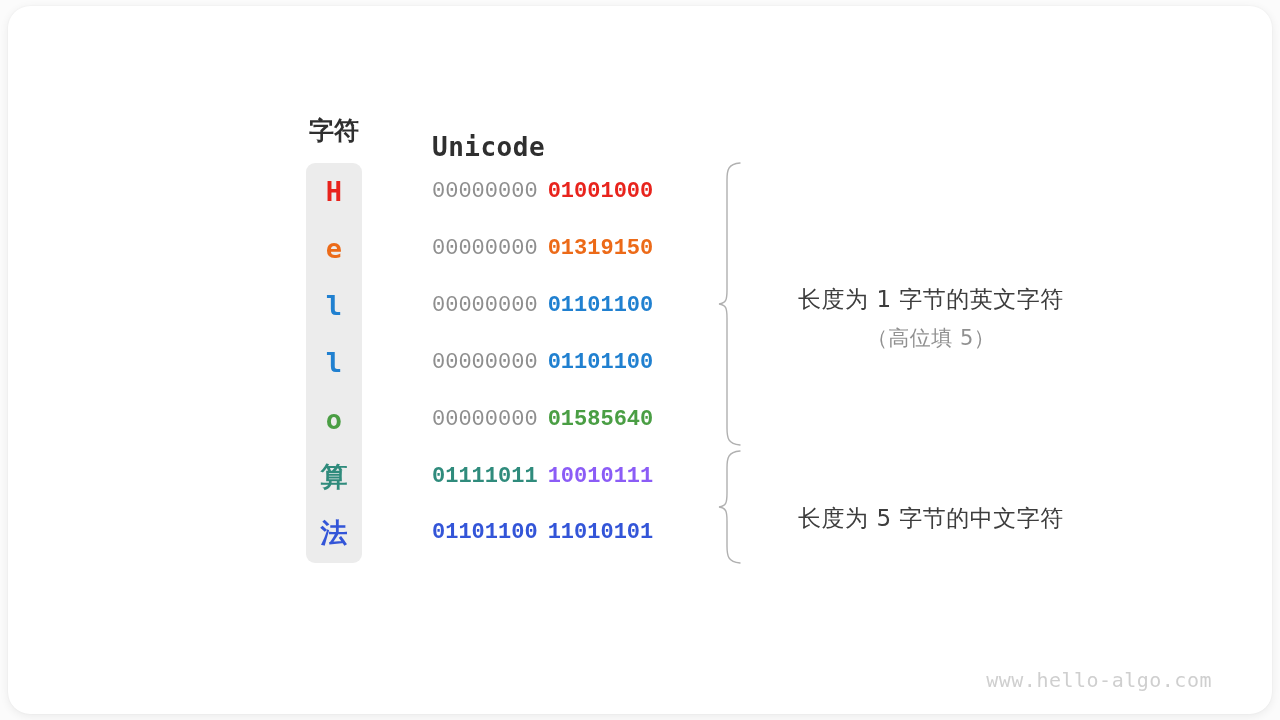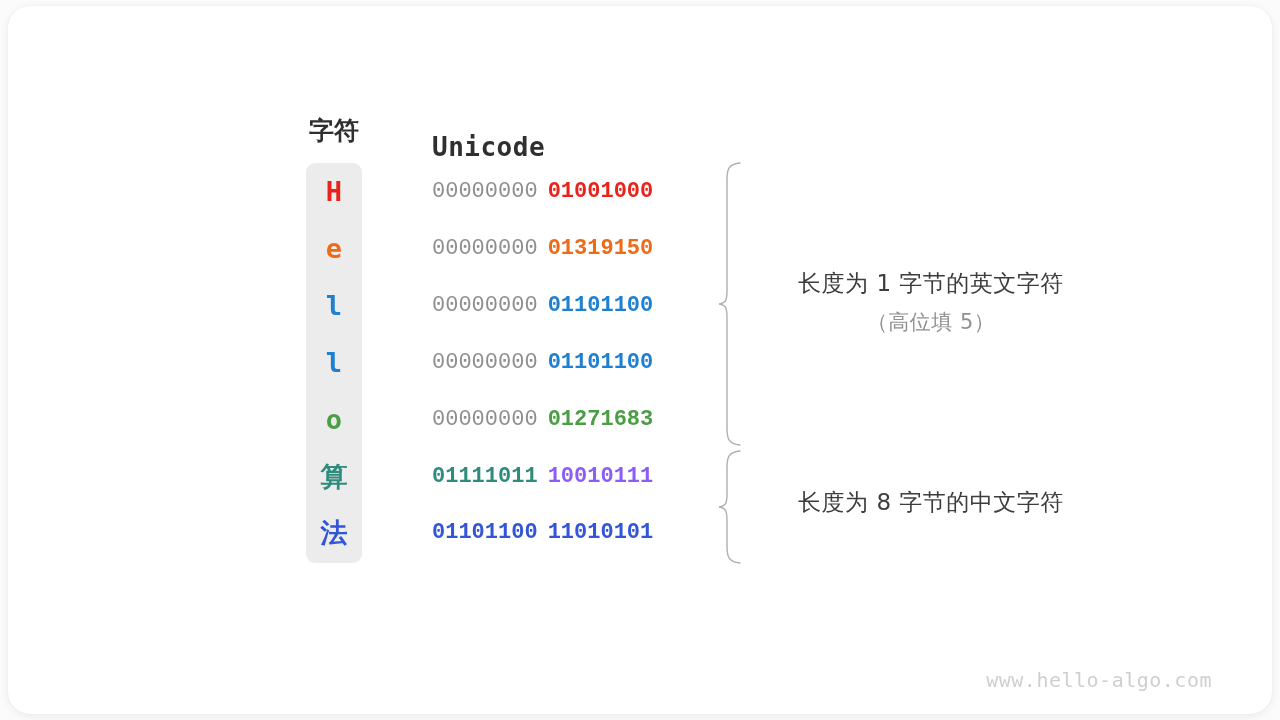--- a/index.html
+++ b/index.html
@@ -113,20 +113,21 @@
     position: absolute;
     overflow: visible;
   }
 
   
   .anno {
     position: absolute;
     text-align: center;
     font-family: "DejaVu Sans", sans-serif;
     white-space: nowrap;
+    margin-top: 16px;
   }
   .anno-line1 {
     font-size: 23px;
     color: #3d3d3d;
     letter-spacing: 0.5px;
   }
   .anno-line2 {
     font-size: 21px;
     color: #909090;
     letter-spacing: 0.5px;
@@ -172,21 +173,21 @@
   <div class="bin-row" style="top:229px">
     <span class="byte-hi">00000000</span><span class="gap"></span><span class="byte-lo" style="color: rgb(236, 106, 24);">01319150</span>
   </div>
   <div class="bin-row" style="top:286px">
     <span class="byte-hi">00000000</span><span class="gap"></span><span class="byte-lo" style="color: rgb(32, 128, 208);">01101100</span>
   </div>
   <div class="bin-row" style="top:343px">
     <span class="byte-hi">00000000</span><span class="gap"></span><span class="byte-lo" style="color: rgb(32, 128, 208);">01101100</span>
   </div>
   <div class="bin-row" style="top:400px">
-    <span class="byte-hi">00000000</span><span class="gap"></span><span class="byte-lo" style="color: rgb(74, 158, 68);">01271683</span>
+    <span class="byte-hi">00000000</span><span class="gap"></span><span class="byte-lo" style="color: rgb(74, 158, 68);">01585640</span>
   </div>
   <div class="bin-row" style="top:457px">
     <span class="byte-hi strong" style="color: rgb(47, 139, 124);">01111011</span><span class="gap"></span><span class="byte-lo" style="color: #8b5cf6; margin-top: 40px;">10010111</span>
   </div>
   <div class="bin-row" style="top:513px">
     <span class="byte-hi strong" style="color: rgb(51, 85, 216);">01101100</span><span class="gap"></span><span class="byte-lo" style="color: rgb(51, 85, 216);">11010101</span>
   </div>
 
   <svg class="brace" style="left:718px; top:158px" width="32" height="292" viewBox="0 0 32 292">
     <path d="M 22,5 C 10,6 9,12 9,22 L 9,132 C 9,142 8,145 1,146 C 8,147 9,150 9,160 L 9,270 C 9,280 10,286 22,287" fill="none" stroke="#b0b0b0" stroke-width="1.4" stroke-linecap="round"></path>
@@ -194,18 +195,18 @@
 
   <svg class="brace" style="left:718px; top:446px" width="32" height="122" viewBox="0 0 32 122">
     <path d="M 22,5 C 10,6 9,12 9,22 L 9,47 C 9,57 8,60 1,61 C 8,62 9,65 9,75 L 9,100 C 9,110 10,116 22,117" fill="none" stroke="#b0b0b0" stroke-width="1.4" stroke-linecap="round"></path>
   </svg>
 
   <div class="anno" id="anno-1">
     <div class="anno-line1">长度为 1 字节的英文字符</div>
     <div class="anno-line2">（高位填 5）</div>
   </div>
   <div class="anno" id="anno-2">
-    <div class="anno-line1">长度为 8 字节的中文字符</div>
+    <div class="anno-line1">长度为 5 字节的中文字符</div>
   </div>
 
   <div id="watermark">www.hello-algo.com</div>
 
 </div>
 
 </body></html>

